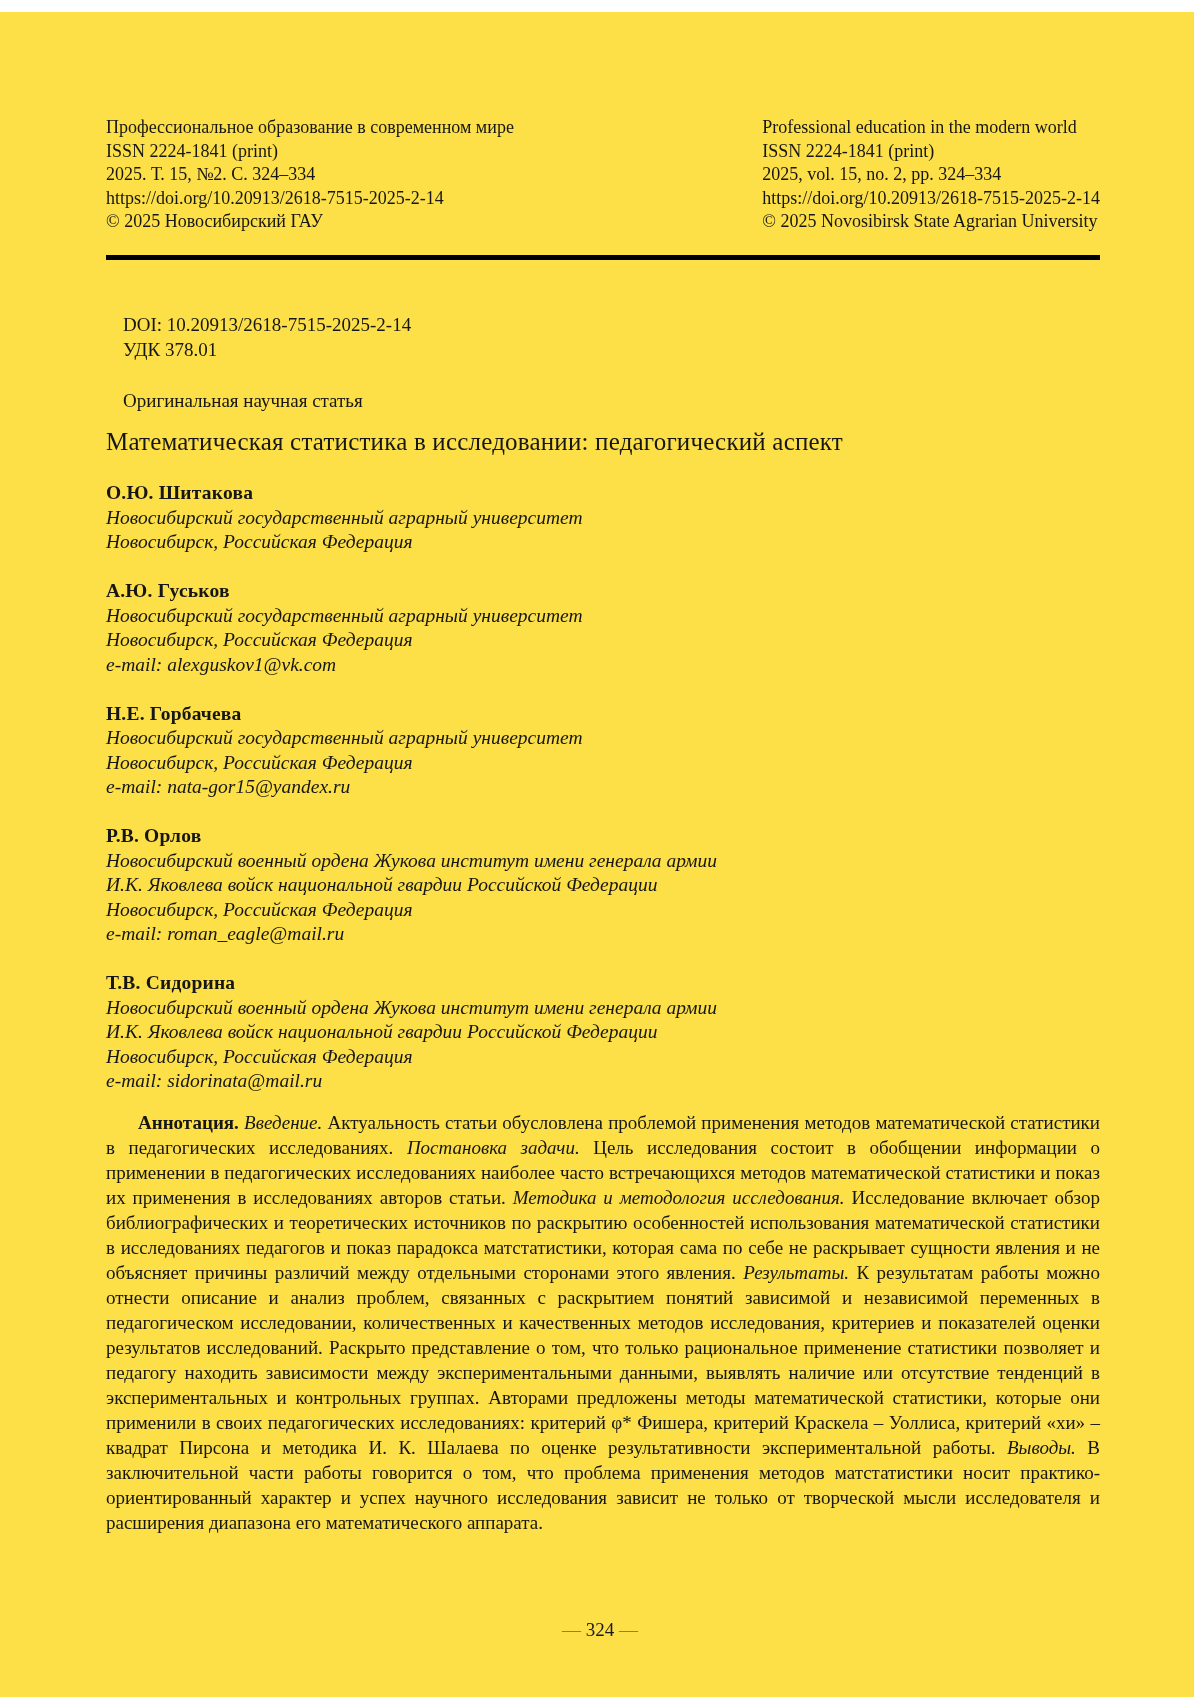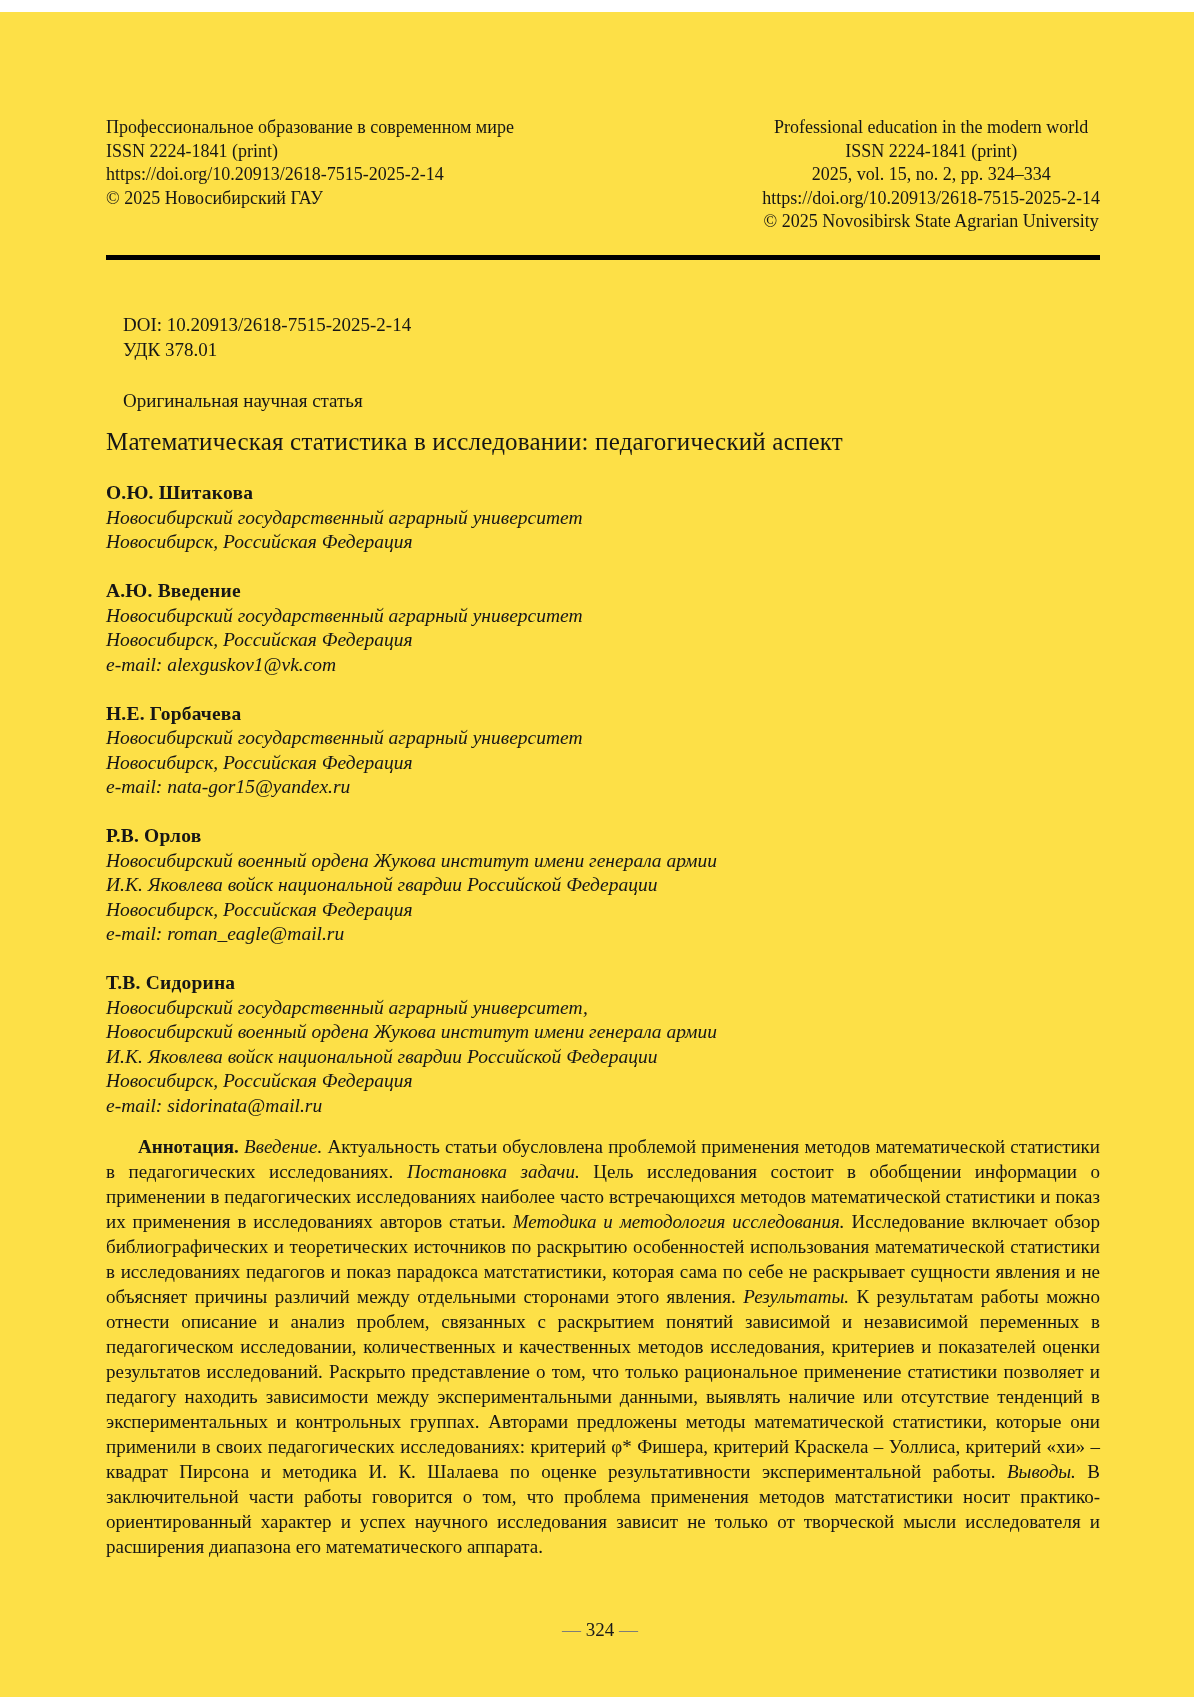--- a/index.html
+++ b/index.html
@@ -21,21 +21,21 @@
     overflow: hidden;
   }
   
   .journal-header {
     display: flex;
     justify-content: space-between;
     font-size: 18px;
     line-height: 23.5px;
   }
   .header-col-left  { text-align: left; }
-  .header-col-right { text-align: center; }
+  .header-col-right { text-align: left; }
 
   .rule {
     margin-top: 21px;
     height: 5px;
     background: #000000;
   }
 
   .article-meta {
     margin-top: 52px;
     font-size: 19px;
@@ -84,20 +84,21 @@
 </style>
 </head>
 <body>
 
 <div class="page">
 
   <div class="journal-header">
     <div class="header-col-left">
       <div>Профессиональное образование в современном мире</div>
       <div>ISSN 2224-1841 (print)</div>
+      <div>2025. Т. 15, №2. С. 324–334</div>
       <div>https://doi.org/10.20913/2618-7515-2025-2-14</div>
       <div>© 2025 Новосибирский ГАУ</div>
     </div>
     <div class="header-col-right">
       <div>Professional education in the modern world</div>
       <div>ISSN 2224-1841 (print)</div>
       <div>2025, vol. 15, no. 2, pp. 324–334</div>
       <div>https://doi.org/10.20913/2618-7515-2025-2-14</div>
       <div>© 2025 Novosibirsk State Agrarian University</div>
     </div>
@@ -115,21 +116,21 @@
 
   <div class="authors">
 
     <div class="author">
       <div class="author-name">О.Ю. Шитакова</div>
       <div class="author-line">Новосибирский государственный аграрный университет</div>
       <div class="author-line">Новосибирск, Российская Федерация</div>
     </div>
 
     <div class="author">
-      <div class="author-name">А.Ю. Введение</div>
+      <div class="author-name">А.Ю. Гуськов</div>
       <div class="author-line">Новосибирский государственный аграрный университет</div>
       <div class="author-line">Новосибирск, Российская Федерация</div>
       <div class="author-line">e-mail: alexguskov1@vk.com</div>
     </div>
 
     <div class="author">
       <div class="author-name">Н.Е. Горбачева</div>
       <div class="author-line">Новосибирский государственный аграрный университет</div>
       <div class="author-line">Новосибирск, Российская Федерация</div>
       <div class="author-line">e-mail: nata-gor15@yandex.ru</div>
@@ -138,21 +139,20 @@
     <div class="author">
       <div class="author-name">Р.В. Орлов</div>
       <div class="author-line">Новосибирский военный ордена Жукова институт имени генерала армии</div>
       <div class="author-line">И.К. Яковлева войск национальной гвардии Российской Федерации</div>
       <div class="author-line">Новосибирск, Российская Федерация</div>
       <div class="author-line">e-mail: roman_eagle@mail.ru</div>
     </div>
 
     <div class="author">
       <div class="author-name">Т.В. Сидорина</div>
-      <div class="author-line">Новосибирский государственный аграрный университет,</div>
       <div class="author-line">Новосибирский военный ордена Жукова институт имени генерала армии</div>
       <div class="author-line">И.К. Яковлева войск национальной гвардии Российской Федерации</div>
       <div class="author-line">Новосибирск, Российская Федерация</div>
       <div class="author-line">e-mail: sidorinata@mail.ru</div>
     </div>
 
   </div>
 
   <div class="abstract">
     <p>

